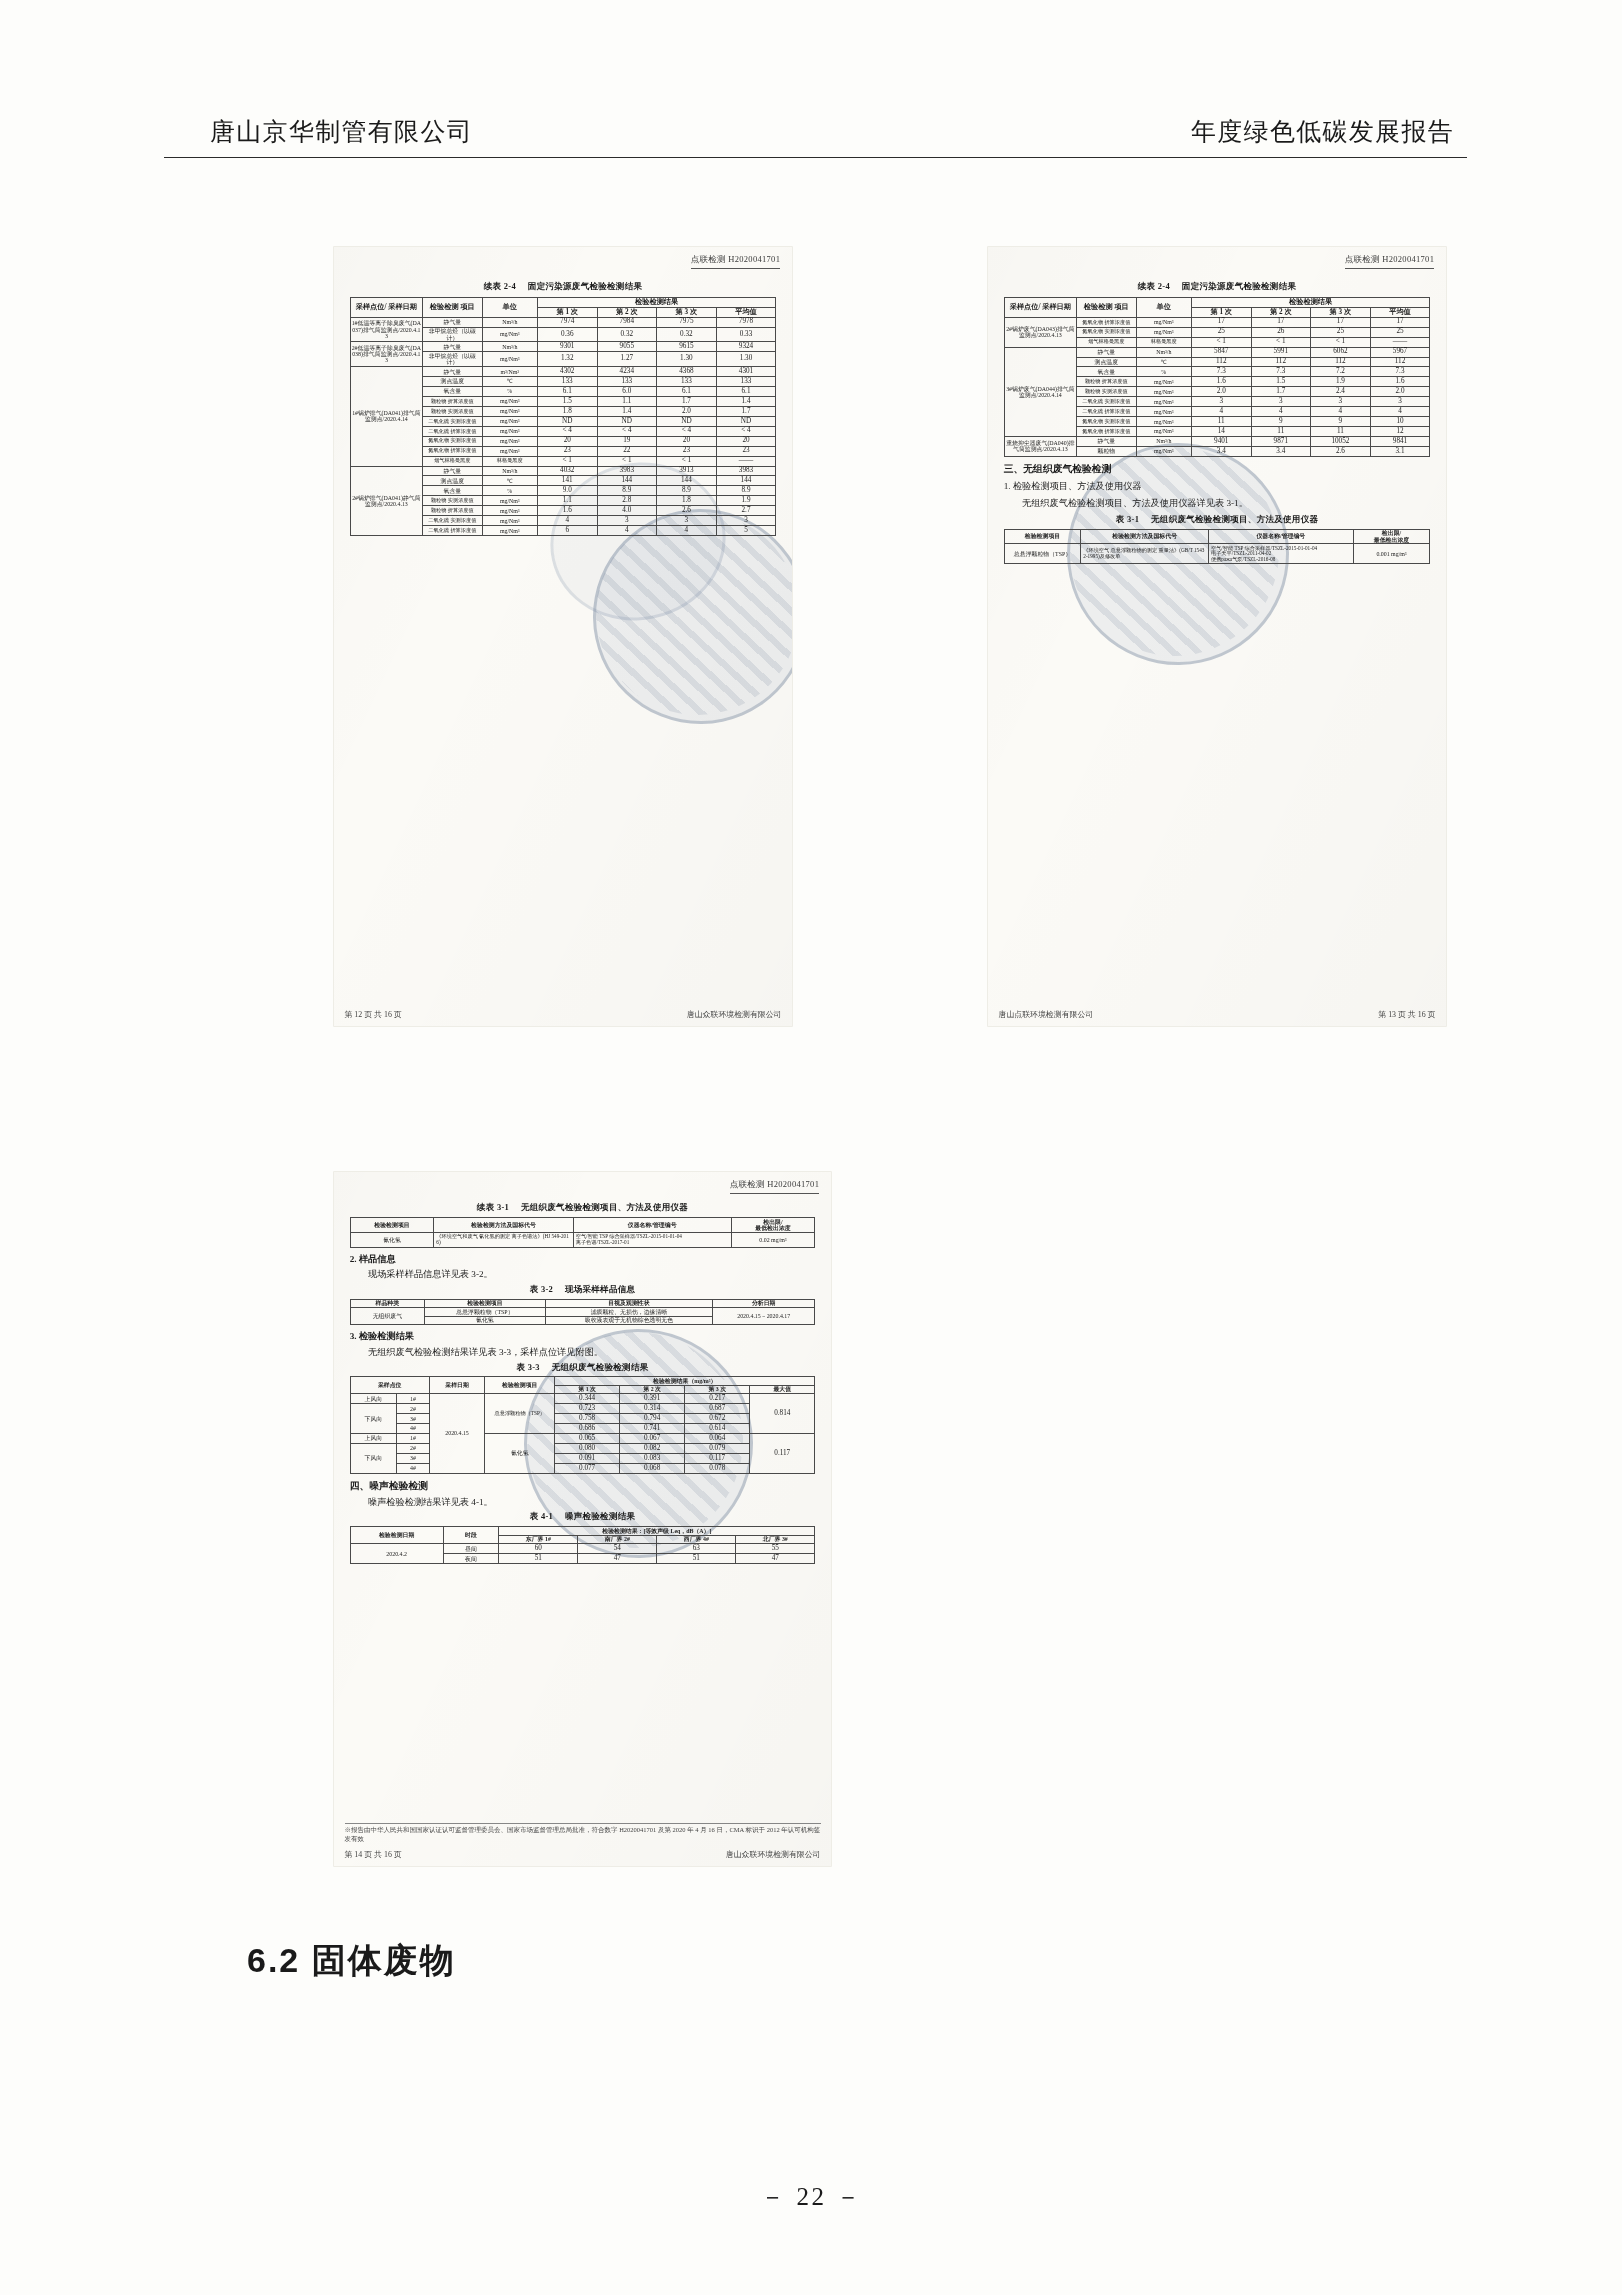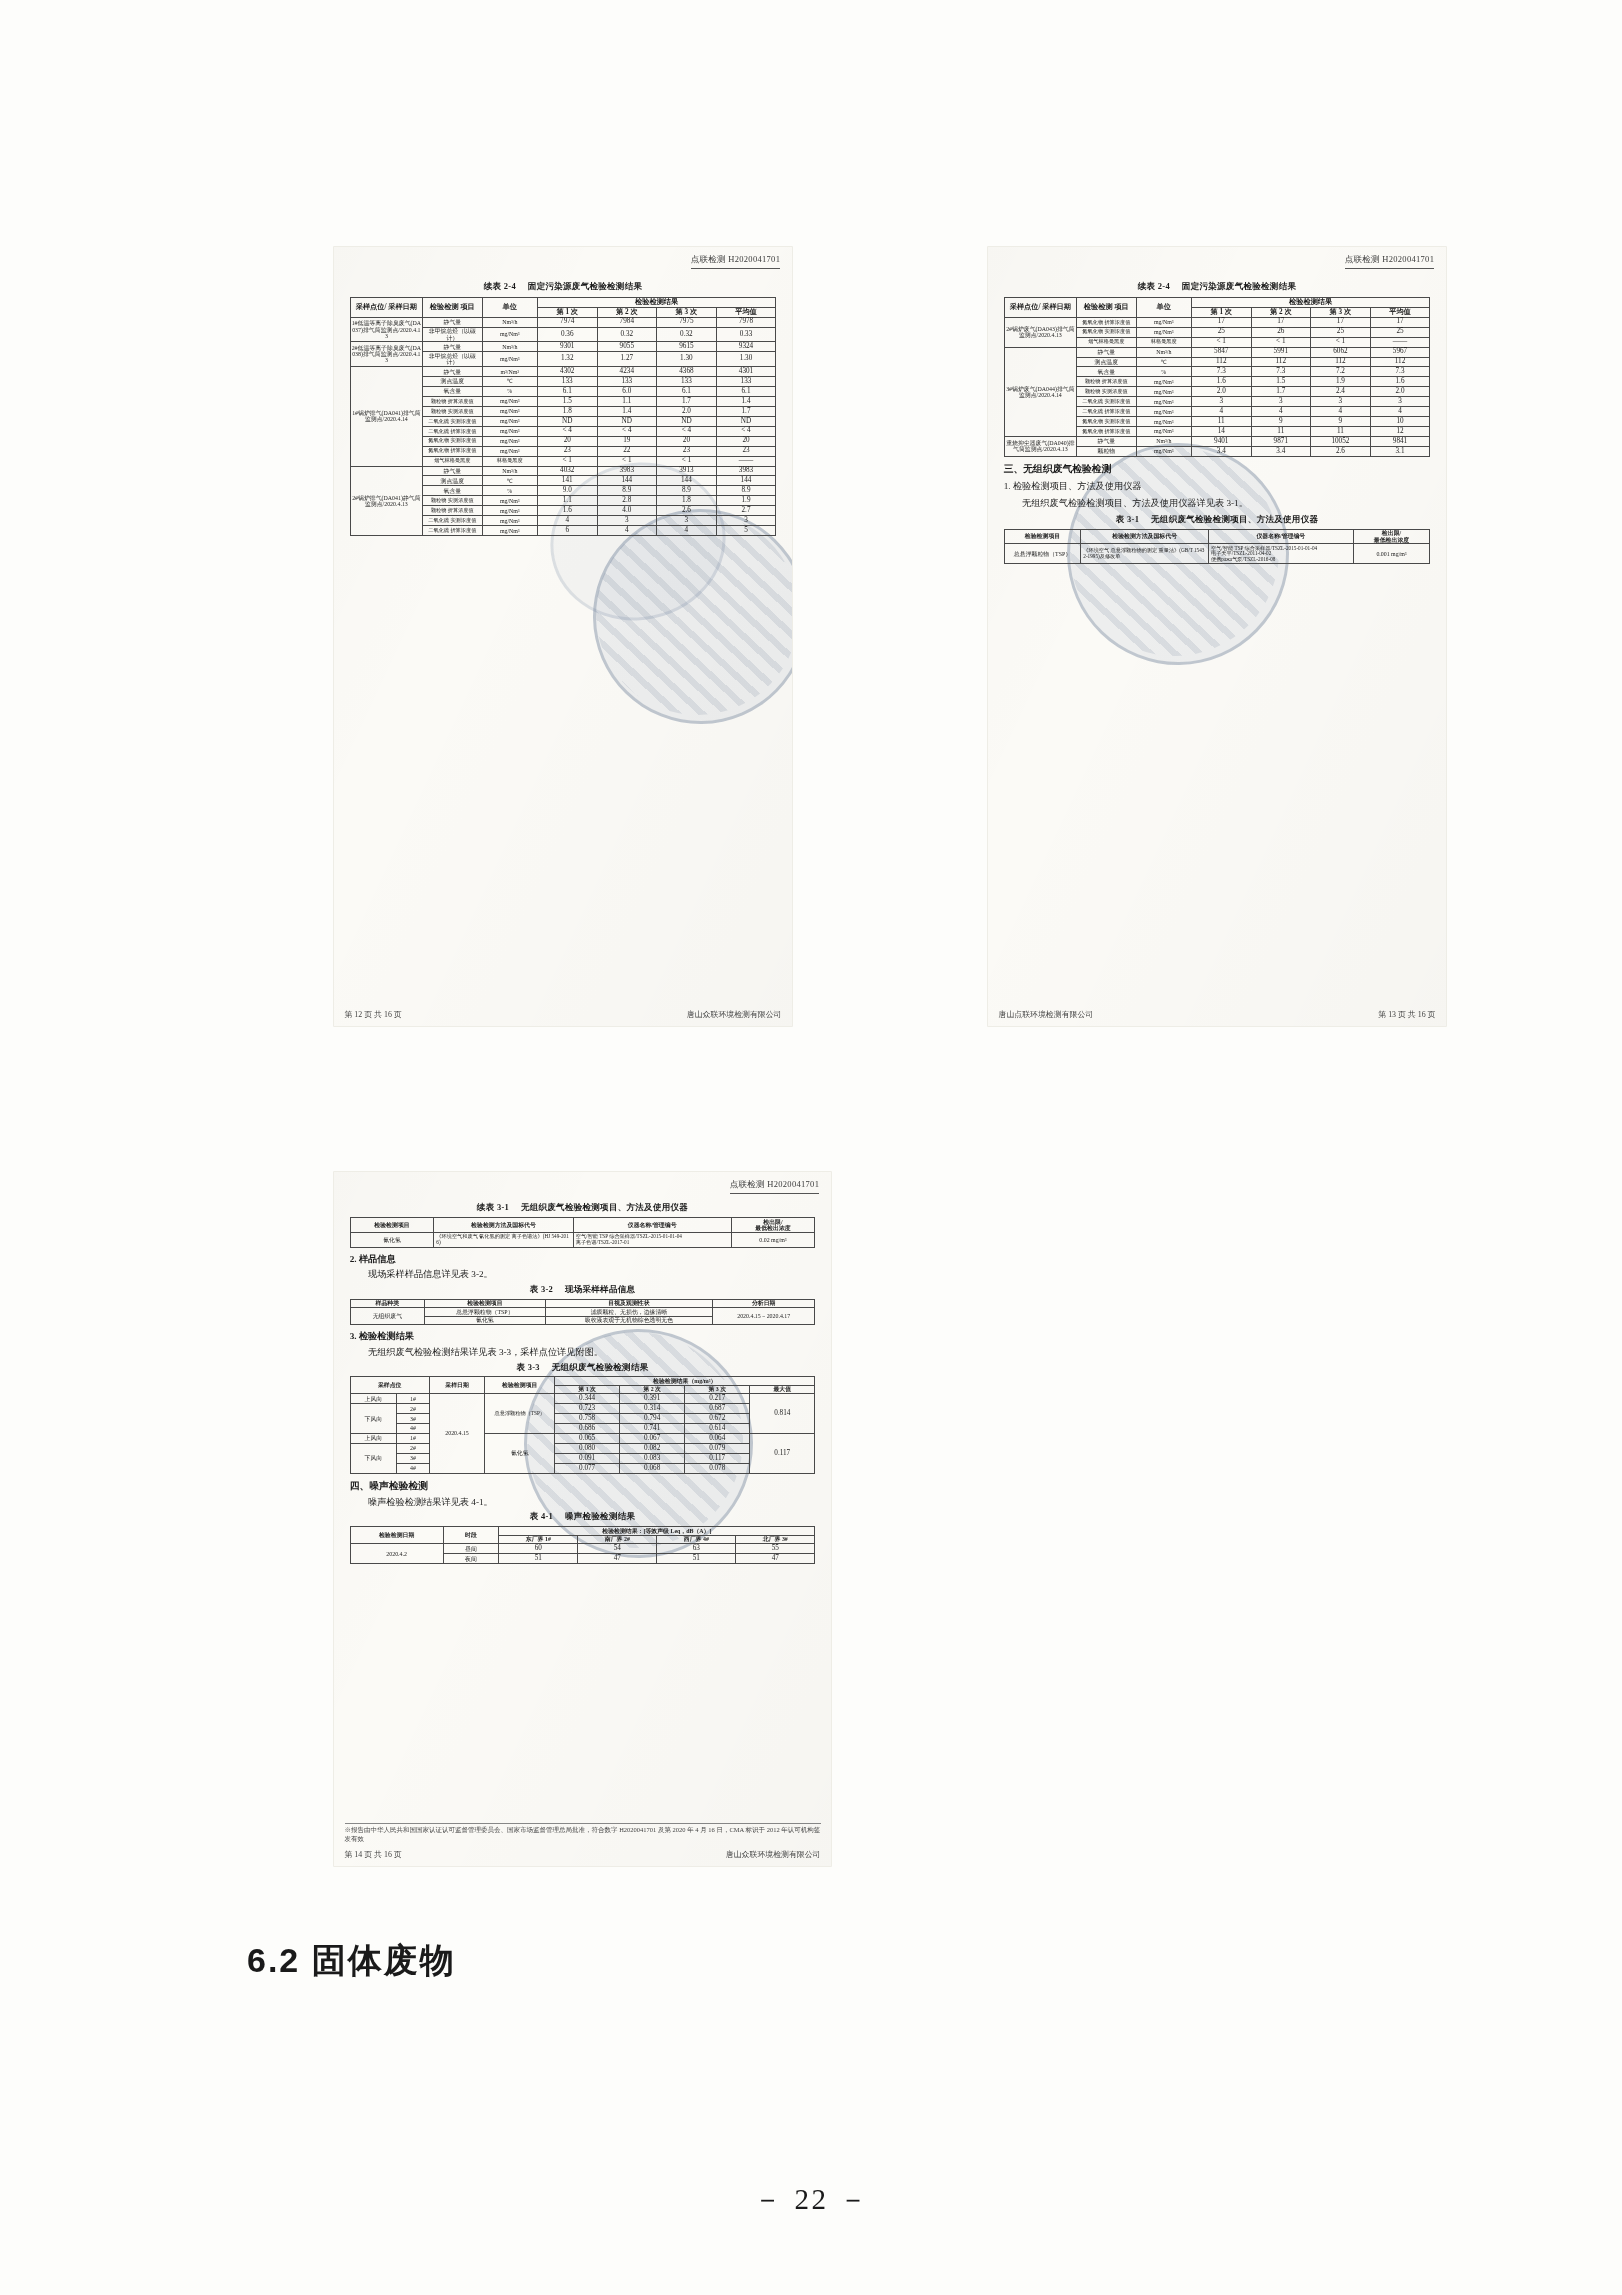--- a/index.html
+++ b/index.html
@@ -100,28 +100,32 @@
     font-family:"Liberation Sans", sans-serif;
   }
   .body-p{
     position:absolute;left:247px;top:1977px;width:1237px;
     font-size:30px;line-height:1.75;letter-spacing:1.3px;
     text-align:justify;
   }
   .body-p .indent{display:inline-block;width:60px;}
   .page-num{
     position:absolute;left:0;right:0;top:2180px;
-    text-align:center;font-size:29px;letter-spacing:2.6px;
+    text-align:center;font-size:25px;letter-spacing:2.6px;
   }
 </style>
 </head>
 <body>
 
 <div class="page">
 
+  <div class="doc-header">
+    <div class="left">唐山京华制管有限公司</div>
+    <div class="right">年度绿色低碳发展报告</div>
+  </div>
 
   <div class="sheet" style="left:334px;top:247px;width:458px;height:779px;">
     <div class="stamp" style="left:259px;top:262px;width:209px;height:209px;"></div>
     <div class="stamp inner" style="left:262px;top:265px;width:203px;height:203px;border-radius:50%;"></div>
     <div class="stamp" style="left:216px;top:216px;width:170px;height:151px;border-color:rgba(90,110,140,0.15);background:rgba(120,140,170,0.06);"></div>
 
     <div class="sheet-code">
       <span class="line">点联检测 H2020041701</span>
     </div>
 

